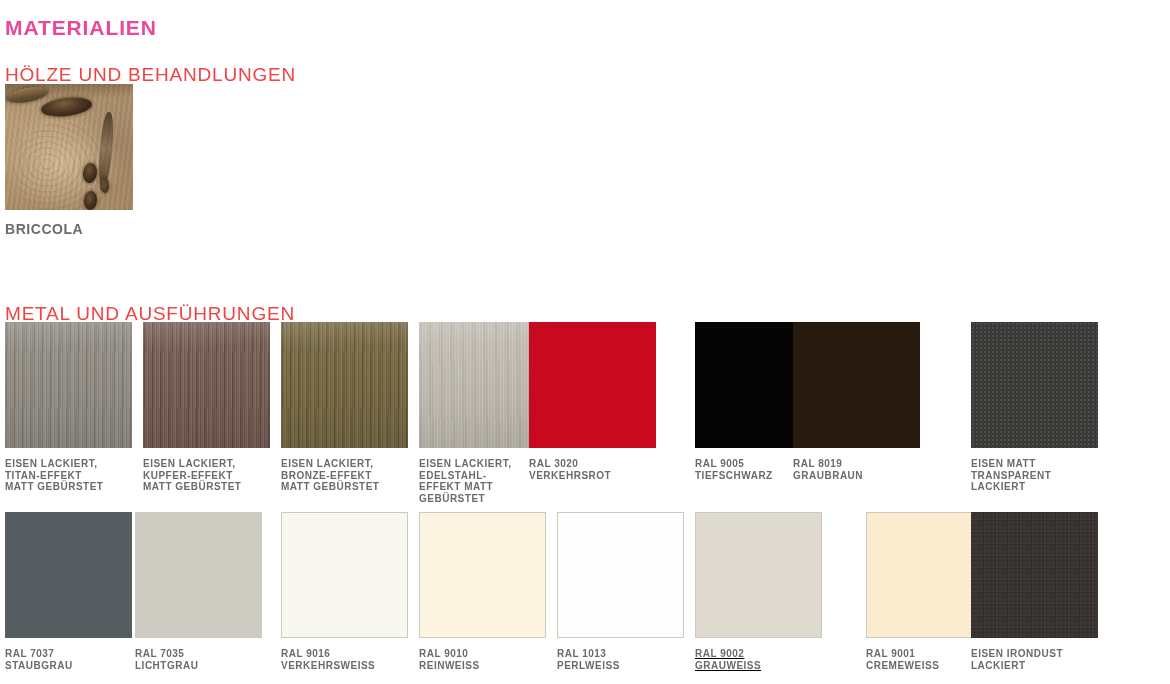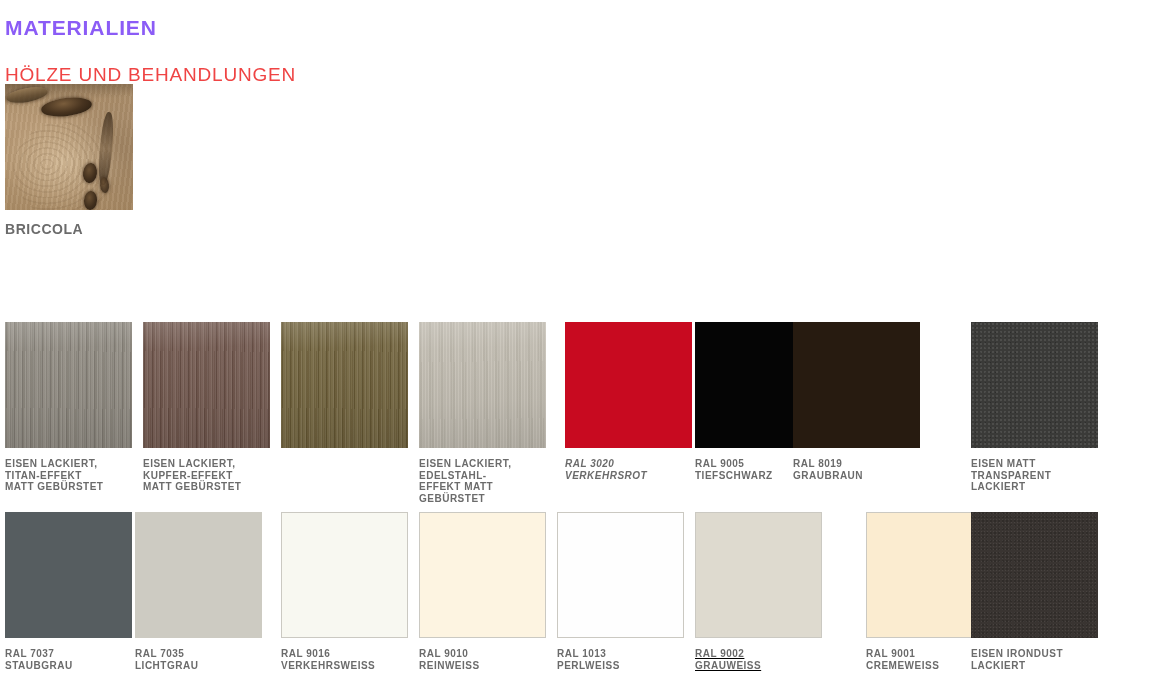--- a/index.html
+++ b/index.html
@@ -17,21 +17,21 @@
 
   .page { position: relative; width: 1170px; height: 684px; }
 
   
   .title-main {
     position: absolute;
     left: 5px; top: 2px;
     font-size: 21px;
     font-weight: bold;
     letter-spacing: 0.9px;
-    color: #8b5cf6;
+    color: #ec4899;
     white-space: nowrap;
     text-align: center;
   }
   .title-section {
     position: absolute;
     left: 5px;
     font-size: 19px;
     font-weight: normal;
     letter-spacing: 0.8px;
     color: #ef4444;
@@ -181,20 +181,21 @@
       <div class="crack"></div>
       <div class="knot k2"></div>
       <div class="knot k1"></div>
       <div class="knot k3"></div>
       <div class="knot k4"></div>
       <div class="knot k5"></div>
     </div>
     <div class="wood-label">BRICCOLA</div>
   </div>
 
+  <h2 class="title-section" id="sec-metal-title">METAL UND AUSFÜHRUNGEN</h2>
 
   <div class="grid" id="metal-row-1">
       <div class="swatch-cell" style="left: 0px;">
         <div class="swatch" style="background: rgb(140, 135, 125);">
           <div class="brushed"></div>
           <div class="sheen"></div>
         </div>
         <div class="swatch-label">EISEN LACKIERT, TITAN-EFFEKT MATT GEBÜRSTET</div>
       </div>
       <div class="swatch-cell" style="left: 138px;">
@@ -202,29 +203,30 @@
           <div class="brushed"></div>
           <div class="sheen"></div>
         </div>
         <div class="swatch-label">EISEN LACKIERT, KUPFER-EFFEKT MATT GEBÜRSTET</div>
       </div>
       <div class="swatch-cell" style="left: 276px;">
         <div class="swatch" style="background: rgb(110, 95, 56);">
           <div class="brushed"></div>
           <div class="sheen"></div>
         </div>
+        <div class="swatch-label">EISEN LACKIERT, BRONZE-EFFEKT MATT GEBÜRSTET</div>
       </div>
       <div class="swatch-cell" style="left: 414px;">
         <div class="swatch" style="background: rgb(196, 191, 179);">
           <div class="brushed soft"></div>
           <div class="sheen"></div>
         </div>
         <div class="swatch-label">EISEN LACKIERT, EDELSTAHL-EFFEKT MATT GEBÜRSTET</div>
       </div>
-      <div class="swatch-cell" style="left: 560px; font-style: italic;">
+      <div class="swatch-cell" style="left: 524px;">
         <div class="swatch" style="background: rgb(200, 10, 32);"></div>
         <div class="swatch-label">RAL 3020 VERKEHRSROT</div>
       </div>
       <div class="swatch-cell" style="left: 690px;">
         <div class="swatch" style="background: rgb(5, 5, 5);"></div>
         <div class="swatch-label">RAL 9005 TIEFSCHWARZ</div>
       </div>
       <div class="swatch-cell" style="left: 788px;">
         <div class="swatch" style="background: rgb(39, 27, 16);"></div>
         <div class="swatch-label">RAL 8019 GRAUBRAUN</div>

